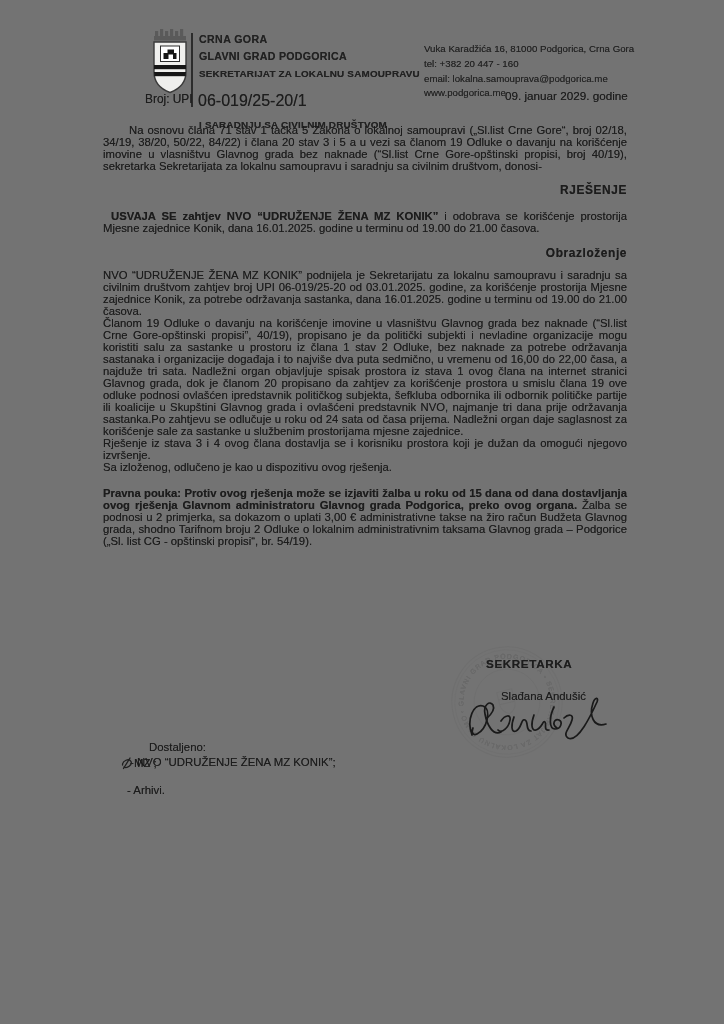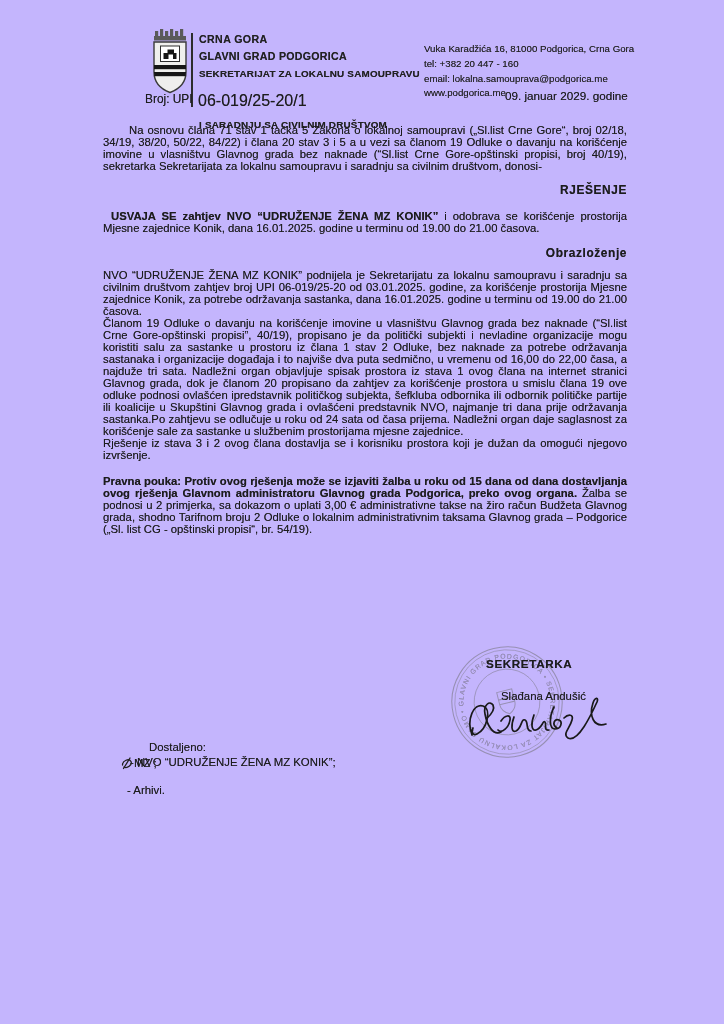--- a/index.html
+++ b/index.html
@@ -1,18 +1,18 @@
 <!DOCTYPE html>
 <html><head>
 <meta charset="utf-8">
 <style>
   html,body { margin:0; padding:0; background:#e8e8e8; }
   .page {
     position:relative; width:724px; height:1024px; margin:0 auto;
-    background:#c4b5fd; overflow:hidden;
+    background:#737373; overflow:hidden;
     font-family:"Liberation Sans", sans-serif; color:#1d1d1d;
   }
   .scan-text { text-shadow:0 0 .45px rgba(20,20,20,.6); }
 
   
   .crest { position:absolute; left:151px; top:28px; }
   .vbar  { position:absolute; left:191px; top:33px; width:2px; height:74px; background:#2c2c2c; }
   .org   { position:absolute; left:199px; top:33px; font-weight:bold; color:#222; }
   .org-l1 { font-size:10.6px; letter-spacing:.4px; margin-bottom:5px; }
   .org-l2 { font-size:10.6px; letter-spacing:.3px; margin-bottom:6px; }
@@ -112,21 +112,22 @@
     <p class="p-intro">Na osnovu člana 71 stav 1 tačka 5 Zakona o lokalnoj samoupravi („Sl.list Crne Gore“, broj 02/18, 34/19, 38/20, 50/22, 84/22) i člana  20 stav 3 i 5 a u vezi sa članom 19  Odluke o davanju na korišćenje imovine u vlasništvu Glavnog grada bez naknade (“Sl.list Crne Gore-opštinski propisi, broj 40/19), sekretarka Sekretarijata za lokalnu samoupravu i saradnju sa civilnim društvom, donosi-</p>
 
     <p class="h-center h-rjesenje">RJEŠENJE</p>
 
     <p class="p-decision"><span class="b">USVAJA SE zahtjev NVO “UDRUŽENJE ŽENA MZ KONIK”</span><span> i odobrava se korišćenje prostorija Mjesne zajednice Konik, dana 16.01.2025. godine u terminu od 19.00 do 21.00 časova.</span></p>
 
     <p class="h-center h-obraz">Obrazloženje</p>
 
     <p>NVO “UDRUŽENJE ŽENA MZ KONIK” podnijela je Sekretarijatu za lokalnu samoupravu i saradnju sa civilnim društvom  zahtjev broj UPI 06-019/25-20 od 03.01.2025. godine, za korišćenje prostorija Mjesne zajednice Konik, za potrebe održavanja sastanka, dana 16.01.2025. godine u terminu od 19.00 do 21.00 časova.</p>
     <p>Članom 19 Odluke o davanju na korišćenje imovine u vlasništvu Glavnog grada bez naknade (“Sl.list Crne Gore-opštinski propisi”, 40/19), propisano je da politički subjekti i nevladine organizacije mogu koristiti salu za sastanke u prostoru iz člana 1 stav 2 Odluke, bez naknade za potrebe održavanja sastanaka i organizacije događaja i to najviše dva puta sedmično, u vremenu od 16,00 do 22,00 časa, a najduže tri sata. Nadležni organ objavljuje spisak prostora iz stava 1 ovog člana na internet stranici Glavnog grada, dok je članom 20 propisano  da zahtjev za korišćenje prostora u smislu člana 19 ove odluke podnosi ovlašćen ipredstavnik političkog subjekta, šefkluba odbornika ili odbornik političke partije ili koalicije u Skupštini Glavnog grada i ovlašćeni predstavnik NVO, najmanje tri dana prije održavanja sastanka.Po zahtjevu se odlučuje u roku od 24 sata od časa prijema. Nadležni organ daje saglasnost za korišćenje sale za sastanke u službenim prostorijama mjesne zajednice.</p>
-    <p>Rješenje iz stava 3 i 2 ovog člana dostavlja se i korisniku prostora koji je dužan da omogući njegovo izvršenje.</p>
+    <p>Rješenje iz stava 3 i 4 ovog člana dostavlja se i korisniku prostora koji je dužan da omogući njegovo izvršenje.</p>
+    <p>Sa izloženog, odlučeno je kao u dispozitivu ovog rješenja.</p>
 
     <p class="p-pouka"><span class="b">Pravna pouka: Protiv ovog rješenja može se izjaviti žalba u roku od 15 dana od dana dostavljanja ovog rješenja Glavnom administratoru Glavnog grada Podgorica, preko ovog organa.</span><span> Žalba se podnosi u 2 primjerka, sa dokazom o uplati 3,00 € administrativne takse na žiro račun Budžeta Glavnog grada, shodno Tarifnom broju 2 Odluke o lokalnim administrativnim taksama Glavnog grada – Podgorice („Sl. list CG - opštinski propisi“, br. 54/19).</span></p>
   </div>
 
   <div class="stamp">
     <svg width="116" height="116" viewBox="0 0 120 120" aria-hidden="true">
       <defs>
         <path id="rimPath" d="M60,60 m-45,0 a45,45 0 1,1 90,0 a45,45 0 1,1 -90,0"></path>
       </defs>
       <circle cx="60" cy="60" r="57" fill="none" stroke="#6b6b6b" stroke-width="1.1"></circle>

